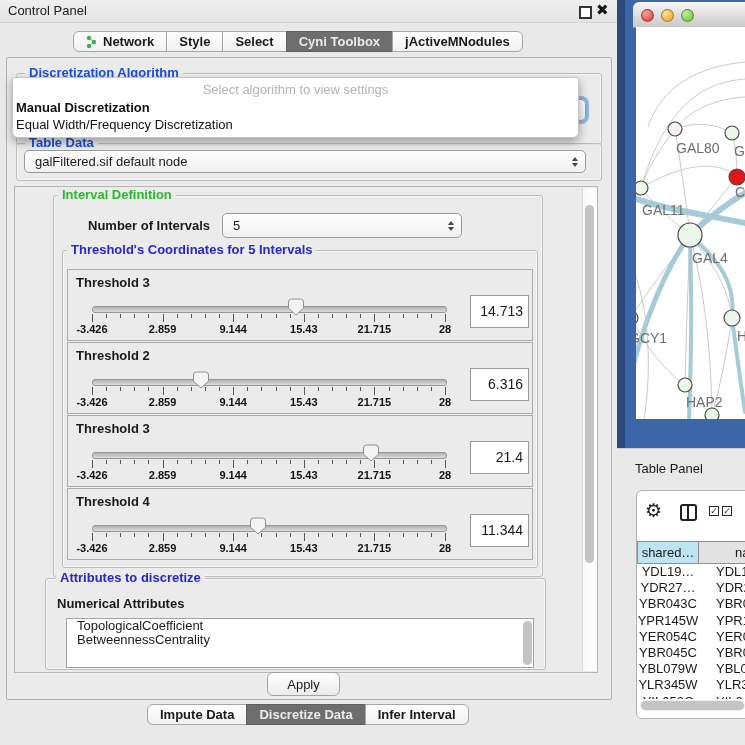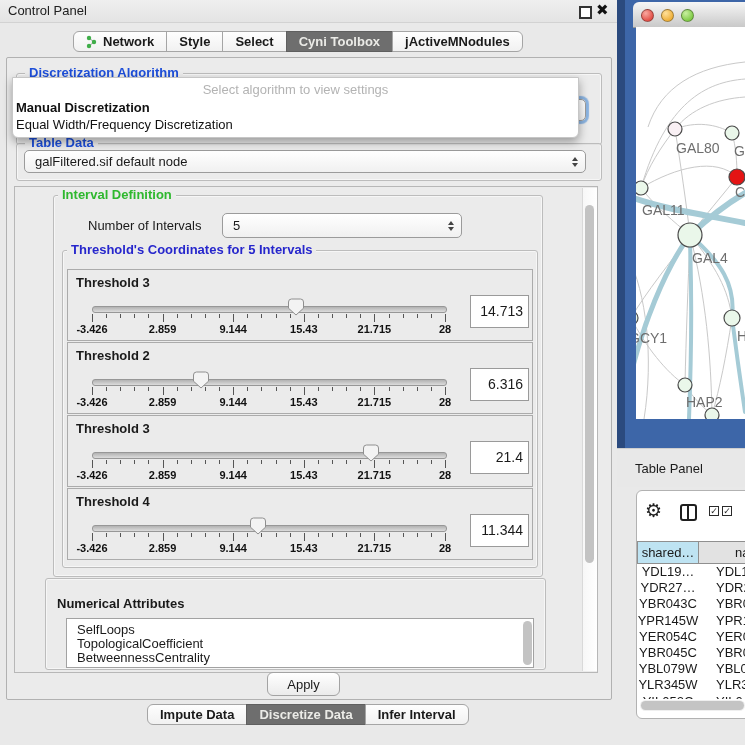--- a/index.html
+++ b/index.html
@@ -163,21 +163,21 @@
   </div>
 
   <div class="abs scrollpane">
     <div class="vsb-track" style="right:0;">
       <div class="vsb-thumb" style="top:17px;height:358px;"></div>
     </div>
 
     <div class="group" style="position:absolute;left:38px;top:8px;width:488px;height:380px;">
       <div class="legend green" style="left:4px;">Interval Definition</div>
 
-      <div style="position:absolute;left:34px;top:22px;font-size:13px;font-weight:400;">Number of Intervals</div>
+      <div style="position:absolute;left:34px;top:22px;font-size:13px;font-weight:700;">Number of Intervals</div>
       <div class="combo" style="position:absolute;left:168px;top:17px;width:240px;height:25px;">
         <span>5</span>
         <span class="arrows">
             <span class="arrow-up"></span>
             <span class="arrow-dn"></span>
           </span>
       </div>
 
       <div class="group" style="position:absolute;left:8px;top:54px;width:474px;height:316px;">
         <div class="legend blue" style="left:4px;">Threshold's Coordinates for 5 Intervals</div>
@@ -367,24 +367,24 @@
                 <div class="ticklabel" style="left: 282.4px;">21.715</div>
                 <div class="ticklabel" style="left: 353px;">28</div>
               </div>
     <div class="valbox">11.344</div>
   </div>
 </div>
       </div>
     </div>
 
     <div class="group" style="position:absolute;left:30px;top:391px;width:499px;height:90px;">
+      <div class="legend blue" style="left:10px;">Attributes to discretize</div>
       <div style="position:absolute;left:11px;top:17px;font-size:13px;font-weight:700;">Numerical Attributes</div>
       <div class="listbox" style="left:20px;top:39px;width:466px;height:48px;" id="attr-list">
         <div class="vsb-thumb" style="right:1px;left:auto;top:2px;height:44px;"></div>
-      <div class="li" style="padding-top: 4px;">SelfLoops</div>
           <div class="li">TopologicalCoefficient</div>
           <div class="li">BetweennessCentrality</div>
         </div>
     </div>
   </div>
 
   <div class="abs push-btn" style="left:267px;top:672px;width:71px;height:22px;">Apply</div>
 
   <div class="abs segbar" style="left:147px;top:704px;" id="bottom-tabs">
       <div class="seg">

